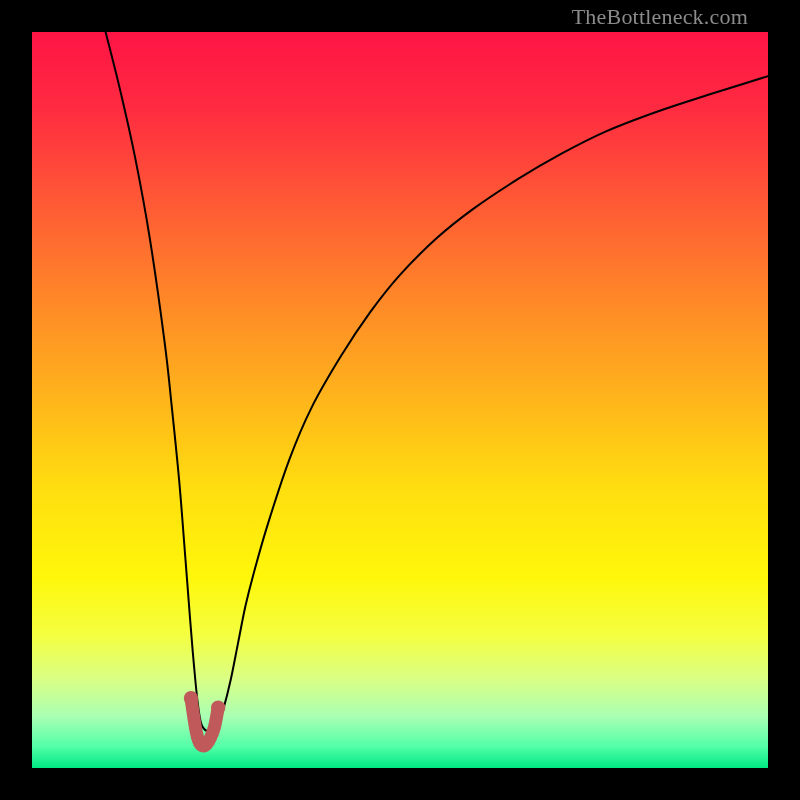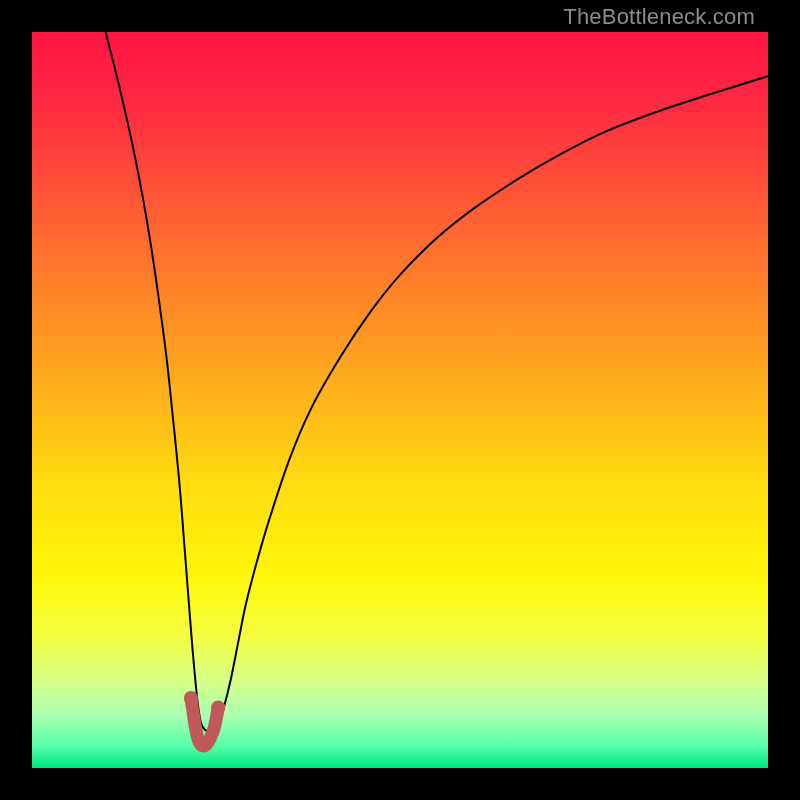--- a/index.html
+++ b/index.html
@@ -29,22 +29,22 @@
   .bg {
     position: absolute;
     left: 0;
     top: 0;
     width: 100%;
     height: 100%;
   }
   .watermark {
     position: absolute;
     top: 4px;
-    right: 45px;
-    font-family: Liberation Sans, sans-serif;
+    right: 52px;
+    font-family: Liberation Serif, serif;
     font-size: 22px;
     color: #8b8b8b;
     font-weight: 400;
     letter-spacing: 0.2px;
   }
   svg.curves {
     position: absolute;
     left: 0;
     top: 0;
     width: 100%;

